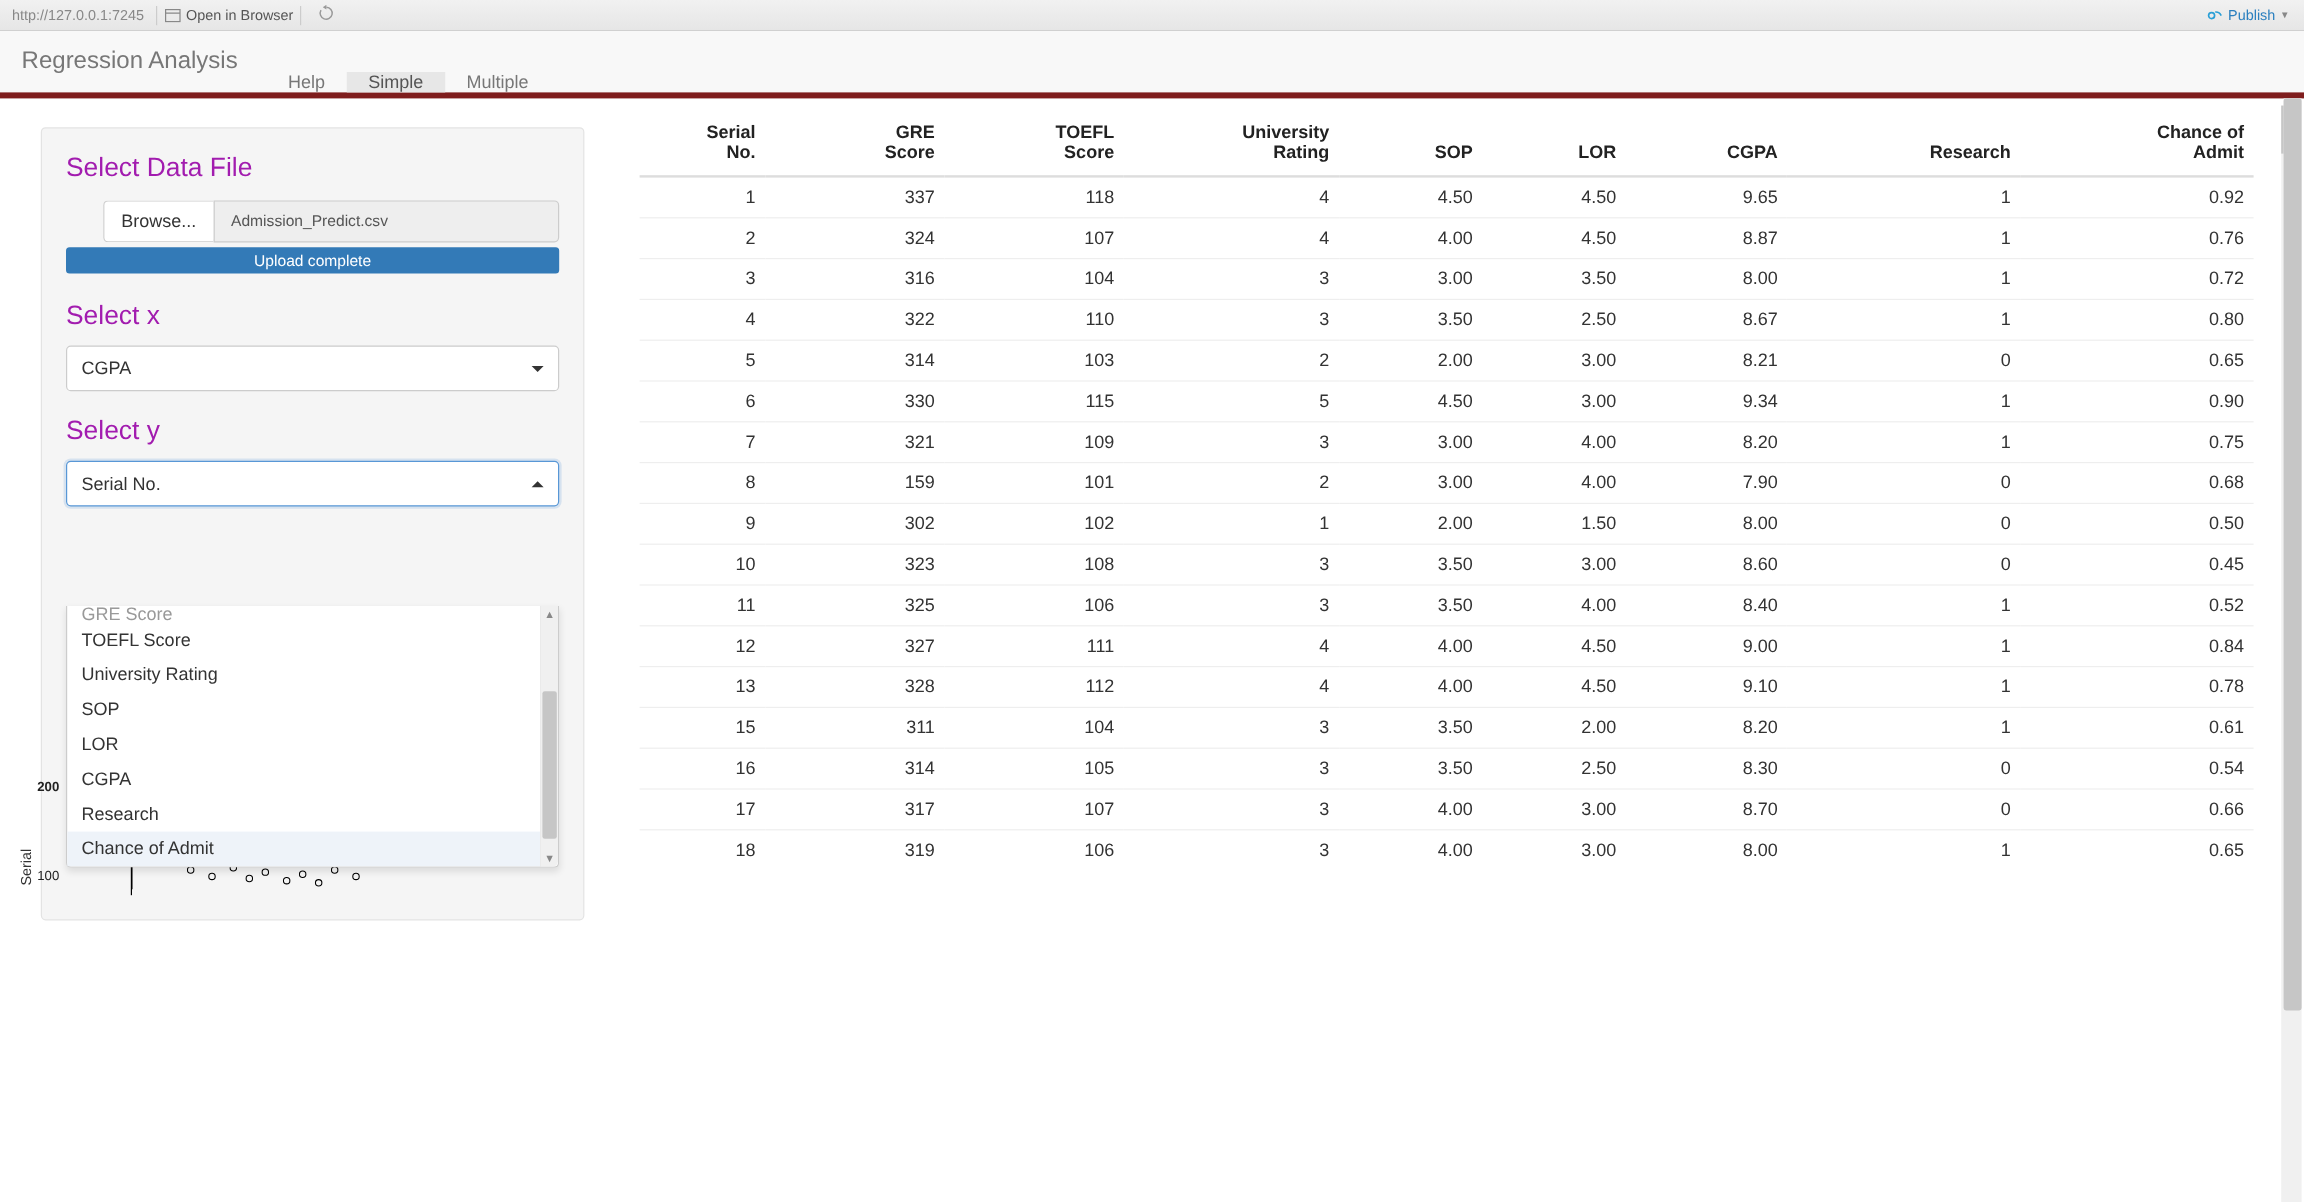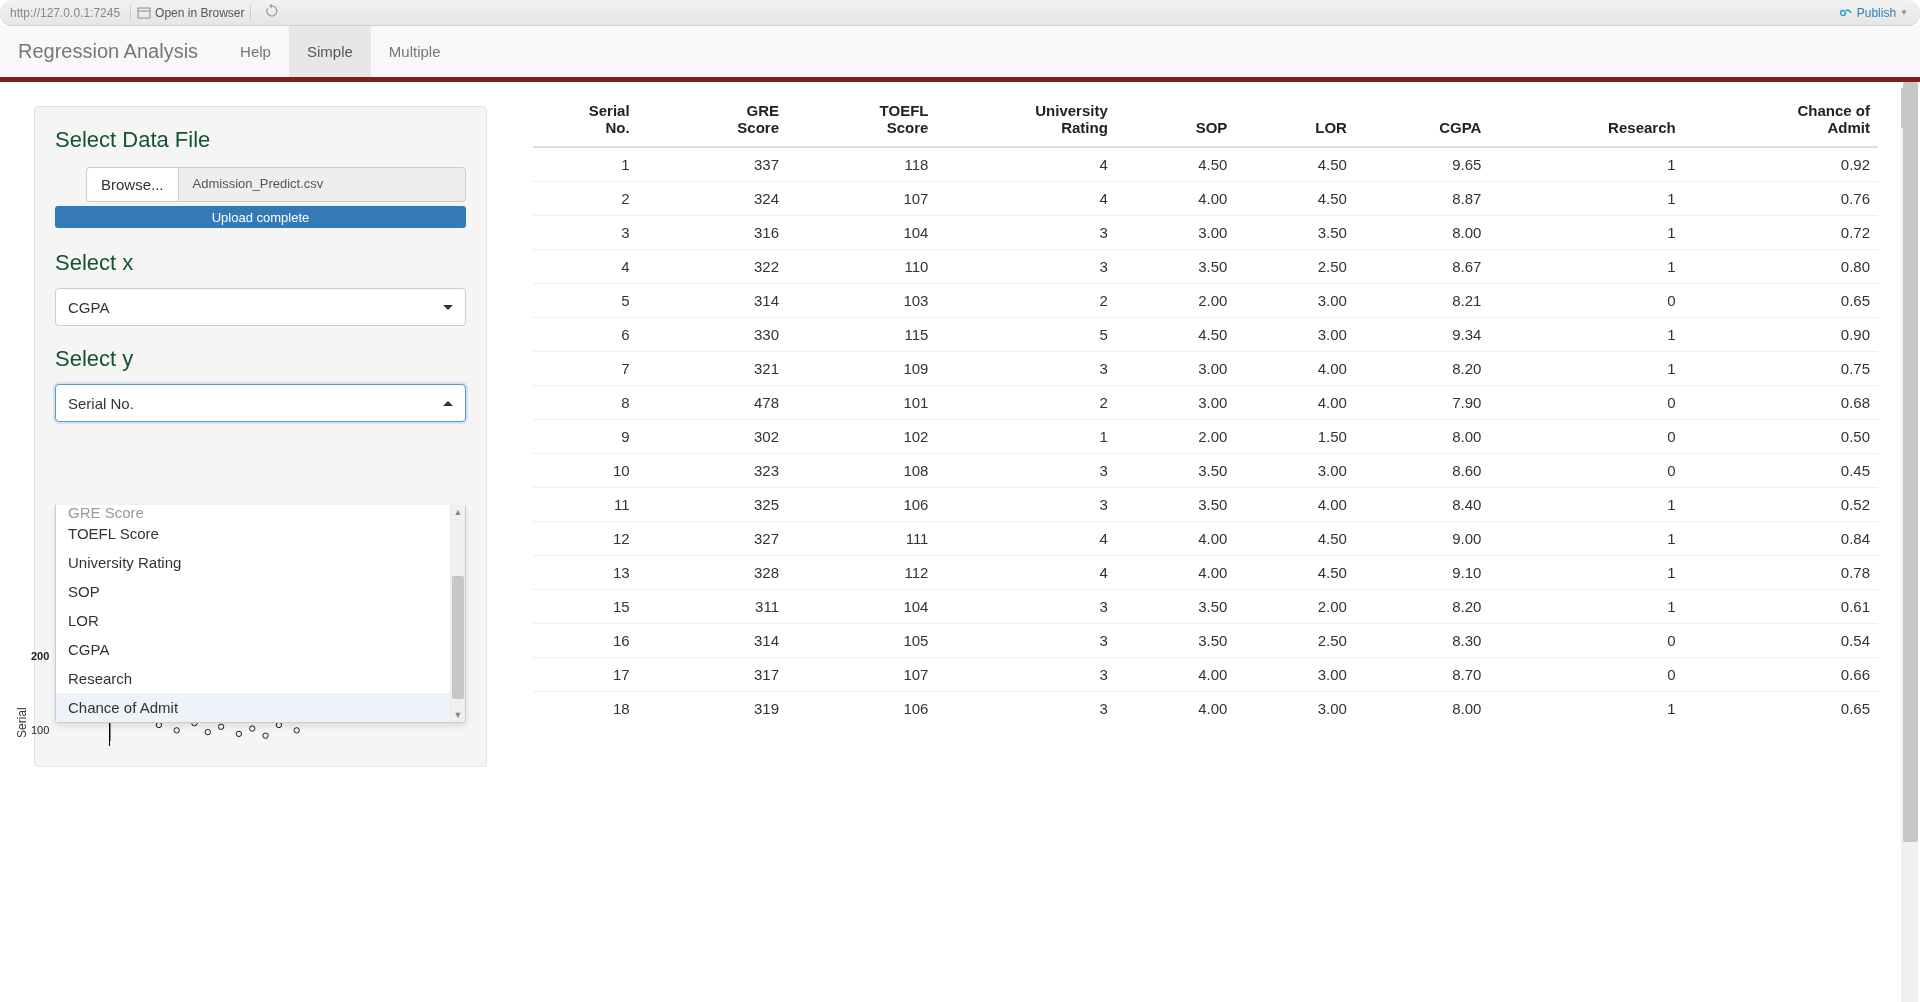--- a/index.html
+++ b/index.html
@@ -8,42 +8,41 @@
 
 .toolbar {
   height: 26px;
   background: linear-gradient(#f1f1f1, #e6e6e6);
   border-bottom: 1px solid #d0d0d0;
   display: flex;
   align-items: center;
   padding: 0 6px;
   font-size: 12px;
   color: #666;
-  border-radius: 12px;
 }
 .toolbar .url { color: #888; padding: 0 4px; }
 .toolbar .sep { width:1px; height:16px; background:#ccc; margin:0 6px; }
 .toolbar .open-browser { display:flex; align-items:center; gap:4px; color:#555; cursor:pointer; }
 .toolbar .reload { margin-left:8px; color:#888; cursor:pointer; }
 .toolbar .spacer { flex:1; }
 .toolbar .publish { color:#2a7fbf; display:flex; align-items:center; gap:4px; cursor:pointer; padding:0 6px; }
 
 
 .navbar {
   background:#f8f8f8;
   border-bottom:5px solid #7f1d1d;
   height:56px;
   display:flex;
   align-items:stretch;
   padding-left:18px;
 }
 .navbar .brand {
   font-size:20px; color:#777; display:flex; align-items:center; padding-right:24px;
 }
-.navbar .nav { display:flex; }
+.navbar .nav { display:flex;align-items:flex-end; }
 .navbar .nav .nav-item {
   display:flex; align-items:center; padding:0 18px; font-size:15px; color:#777; cursor:pointer;
 }
 .navbar .nav .nav-item.active { background:#e7e7e7; color:#555; }
 
 
 .main {
   display:flex;
   height: calc(1002px - 26px - 56px);
   position: relative;
@@ -53,21 +52,21 @@
 
 
 .sidebar-wrap { width:505px; padding:24px 18px 0 34px; }
 .well {
   background:#f5f5f5;
   border:1px solid #e3e3e3;
   border-radius:4px;
   padding:20px;
   position: relative;
 }
-.well h3 { font-size:22px; font-weight:500; color:#14532d; margin-bottom:14px; }
+.well h3 { font-size:22px; font-weight:500; color:#a21caf; margin-bottom:14px; }
 .file-row { display:flex; margin-bottom:0;padding-left:31px; }
 .file-row .browse {
   background:#fff; border:1px solid #ccc; border-right:none; border-top-left-radius:4px; border-bottom-left-radius:4px;
   padding:8px 14px; font-size:15px; color:#333; cursor:pointer;
 }
 .file-row .filename {
   flex:1; background:#eee; border:1px solid #ccc; border-top-right-radius:4px; border-bottom-right-radius:4px;
   padding:8px 14px; font-size:13px; color:#555;
 }
 .progress-bar {
@@ -381,21 +380,21 @@
             <td>109</td>
             <td>3</td>
             <td>3.00</td>
             <td>4.00</td>
             <td>8.20</td>
             <td>1</td>
             <td>0.75</td>
           </tr>
           <tr>
             <td>8</td>
-            <td>478</td>
+            <td>159</td>
             <td>101</td>
             <td>2</td>
             <td>3.00</td>
             <td>4.00</td>
             <td>7.90</td>
             <td>0</td>
             <td>0.68</td>
           </tr>
           <tr>
             <td>9</td>

